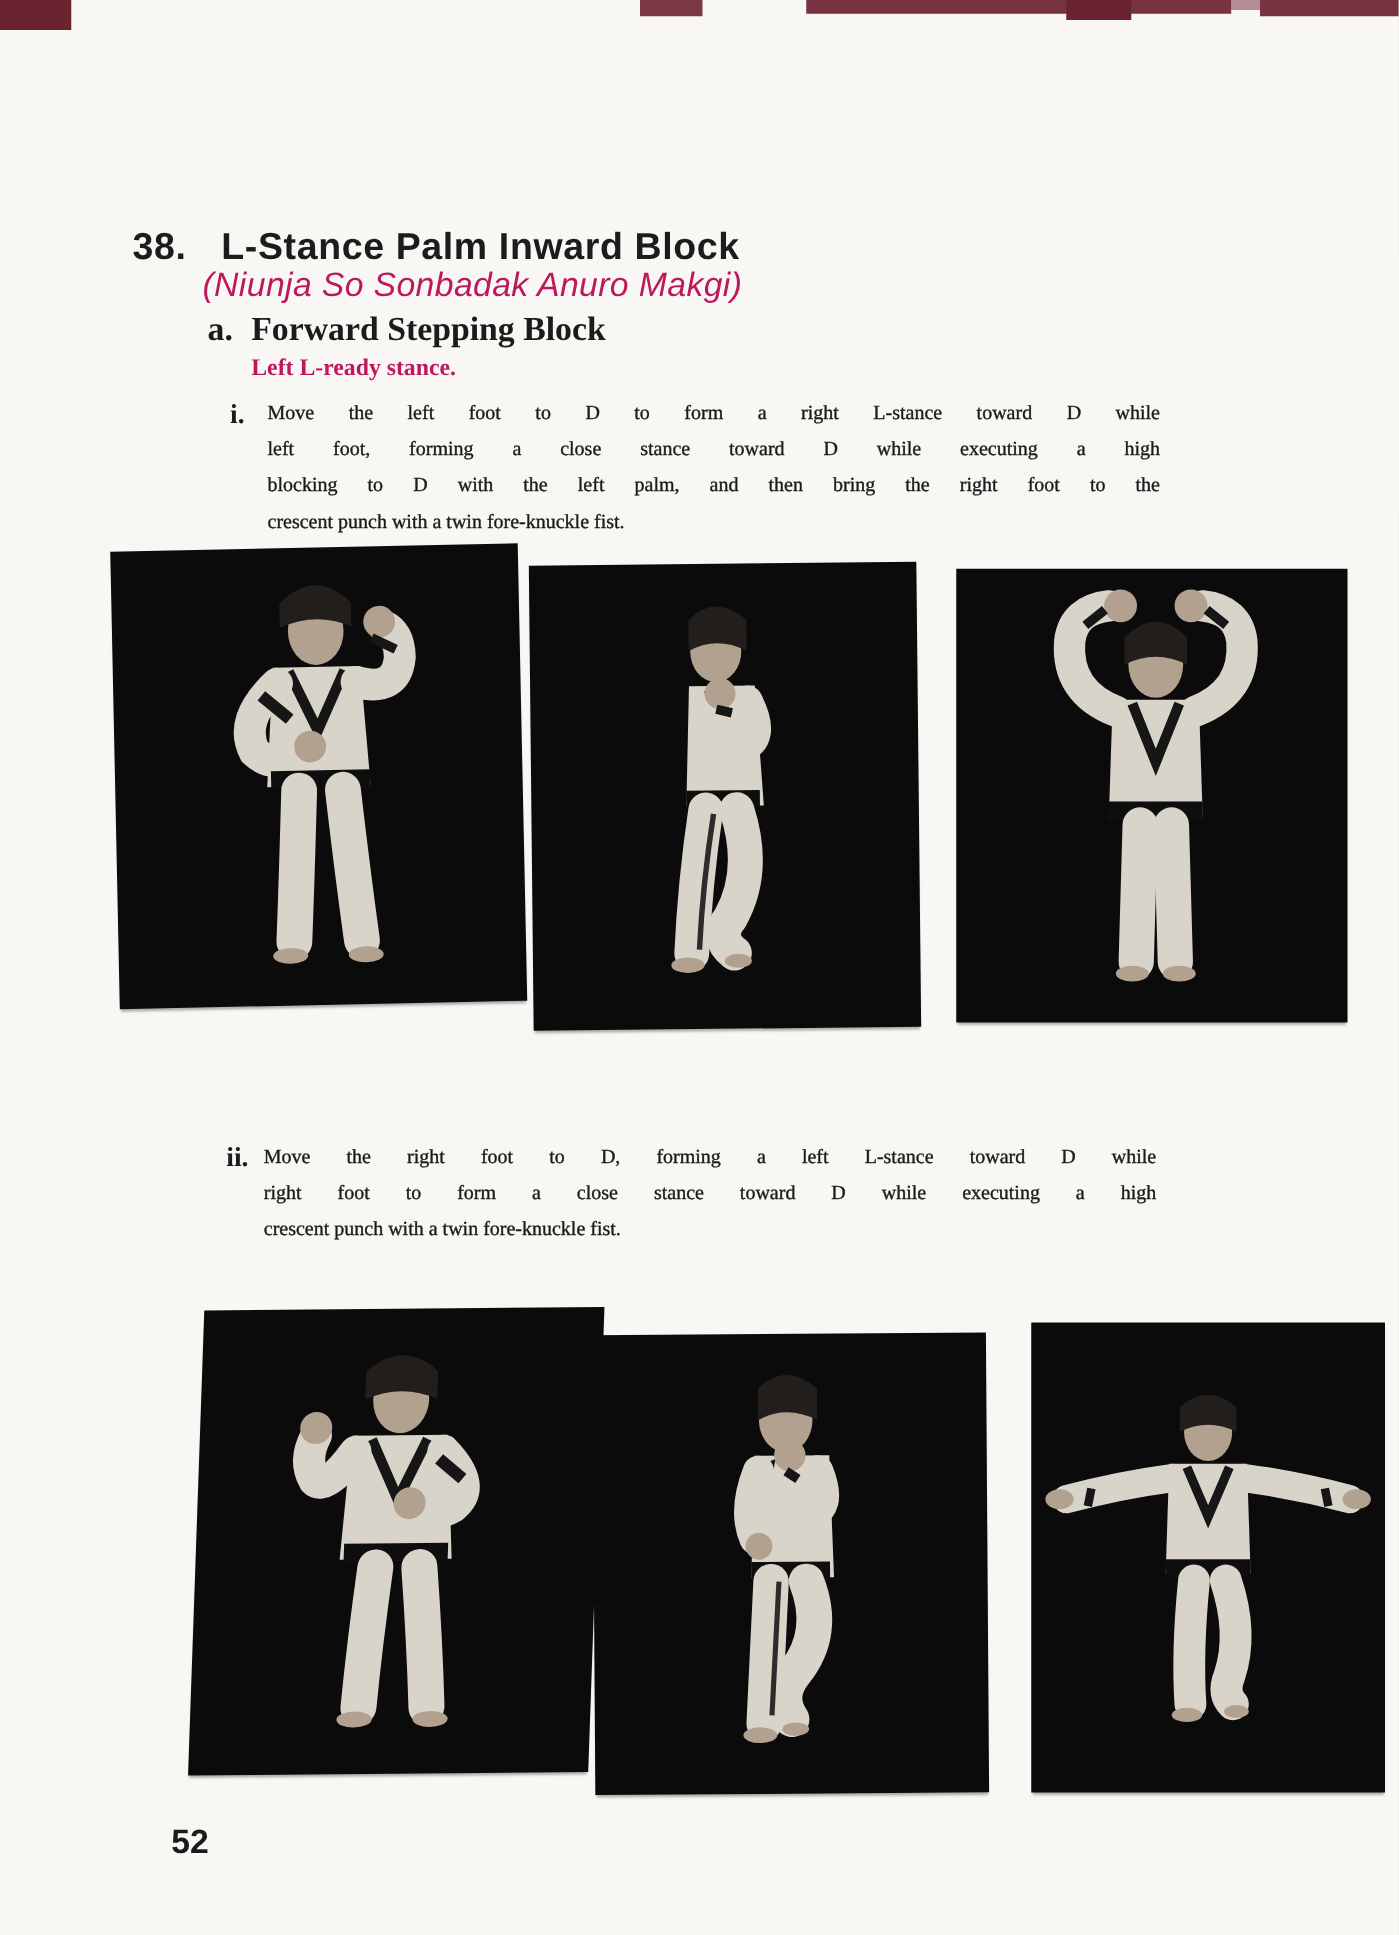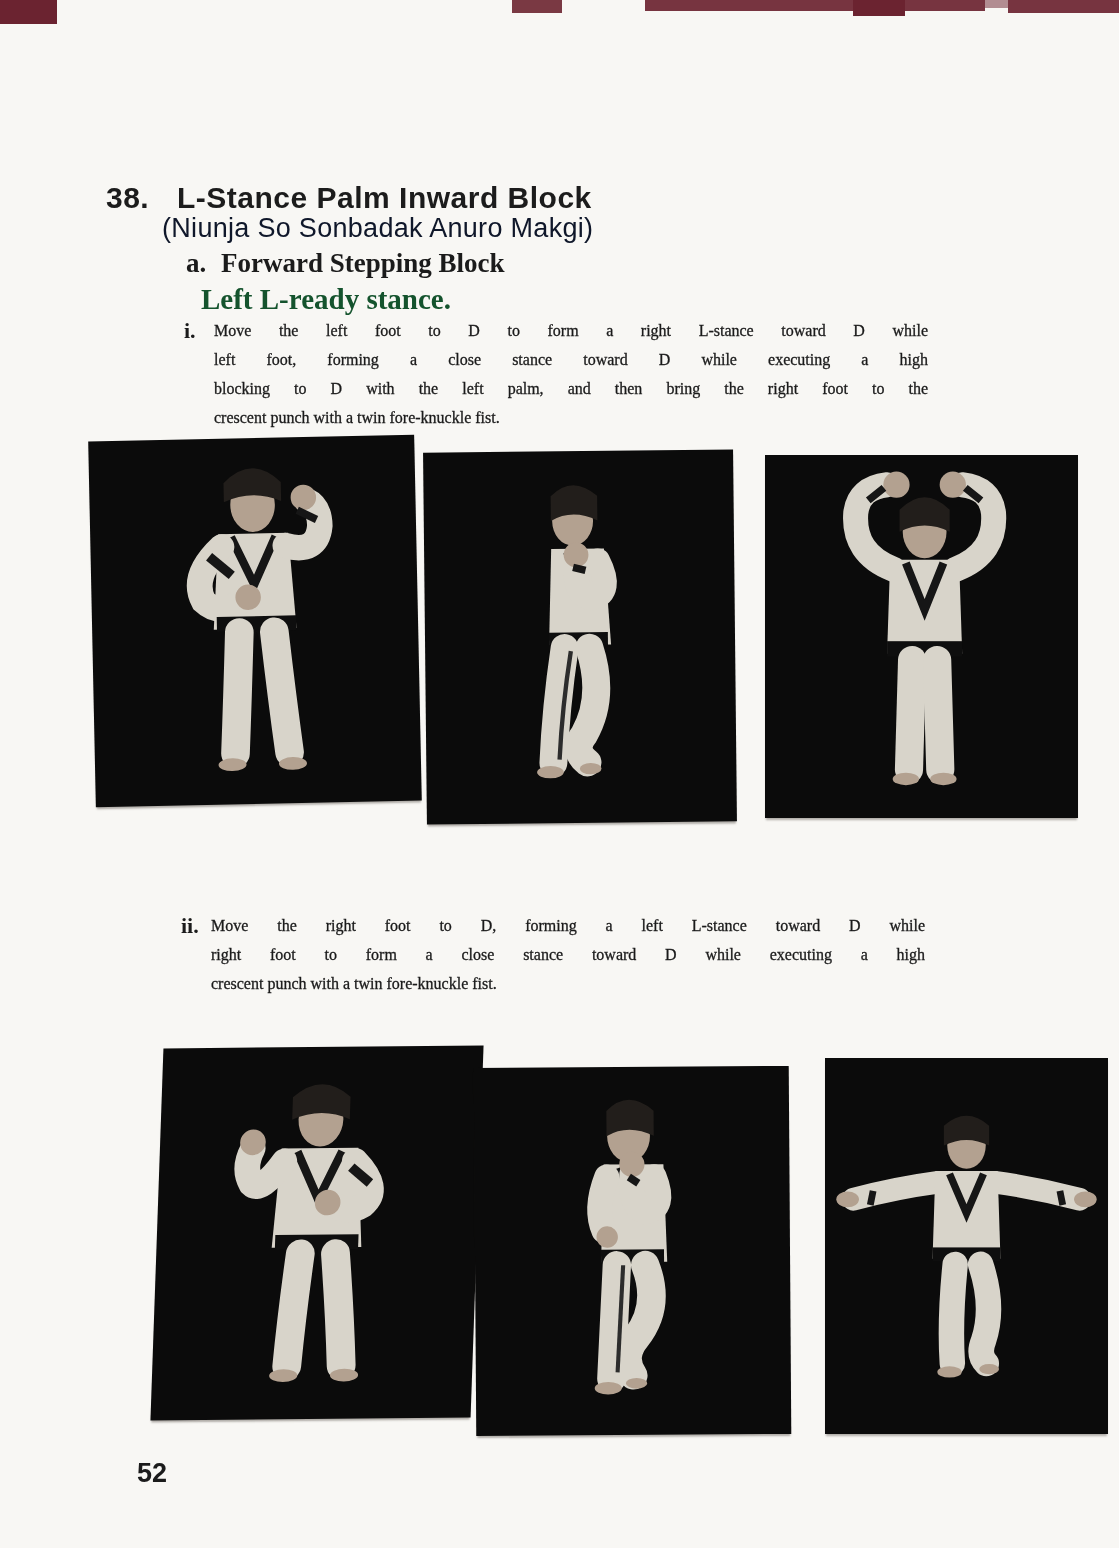--- a/index.html
+++ b/index.html
@@ -18,27 +18,27 @@
   .art-long-d{left:1008px;top:0;width:111px;height:13px;opacity:.92;}
 
   
   .h-num{position:absolute;left:106px;top:183px;
          font-family:"Liberation Sans",sans-serif;font-weight:bold;
          font-size:30px;line-height:1;color:#1c1c1c;letter-spacing:.5px;text-align:center;}
   .h-title{position:absolute;left:161px;top:183px;
          font-family:"Liberation Sans",sans-serif;font-weight:bold;
          font-size:30px;line-height:1;color:#1c1c1c;letter-spacing:.5px;margin-left:16px;}
   .h-rom{position:absolute;left:162px;top:215px;
-         font-family:"Liberation Sans",sans-serif;
-         font-size:27px;line-height:1;color:#0f172a;letter-spacing:.3px;}
+         font-family:"Liberation Sans",sans-serif;font-style:italic;
+         font-size:27px;line-height:1;color:#be185d;letter-spacing:.3px;}
   .h-sub{position:absolute;left:166px;top:250px;
-         font-size:27px;line-height:1;font-weight:bold;color:#1b1b1b;margin-left:20px;}
+         font-size:27px;line-height:1;font-weight:bold;color:#1b1b1b;}
   .h-sub .lab{display:inline-block;width:35px;}
   .h-stance{position:absolute;left:201px;top:285px;
-         font-size:29px;line-height:1;font-weight:bold;color:#14532d;}
+         font-size:19px;line-height:1;font-weight:bold;color:#be185d;}
 
   
   .step{position:absolute;color:#1b1b1b;}
   .step-i{left:184px;top:316px;}
   .step-ii{left:181px;top:911px;}
   .step .lab{position:absolute;left:0;top:0;font-weight:bold;
              font-size:22px;line-height:29px;}
   .step .lines{margin-left:30px;width:714px;}
   .jline{font-size:16px;line-height:29px;white-space:nowrap;
          text-align:justify;text-align-last:justify;

